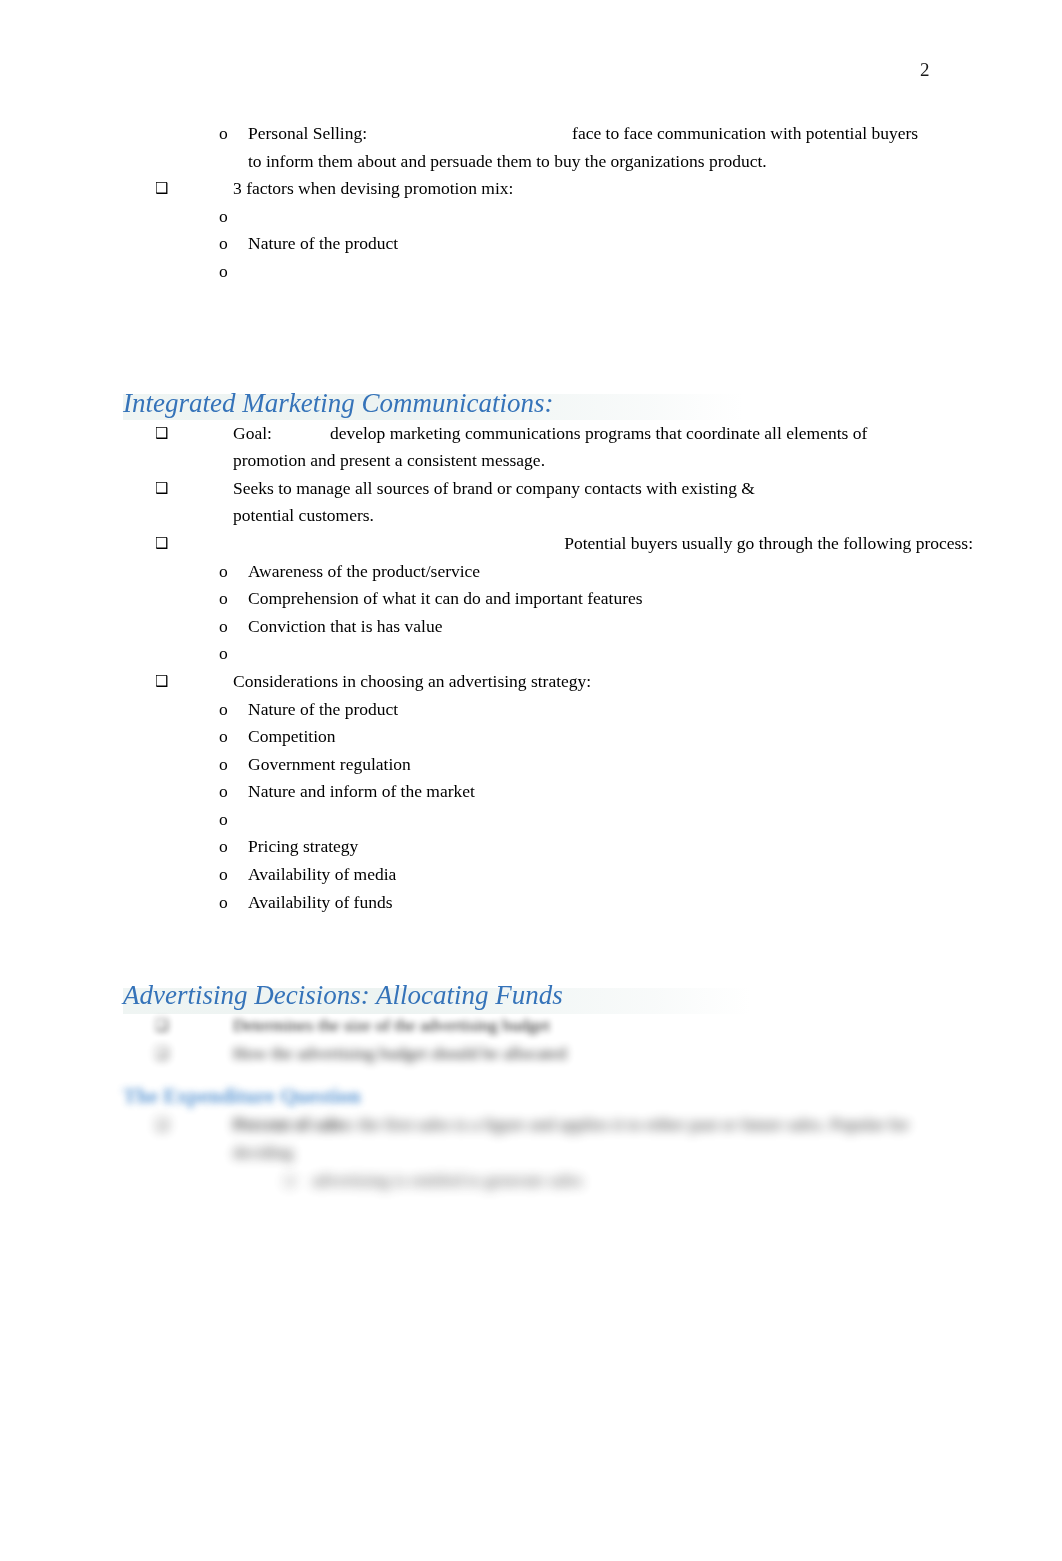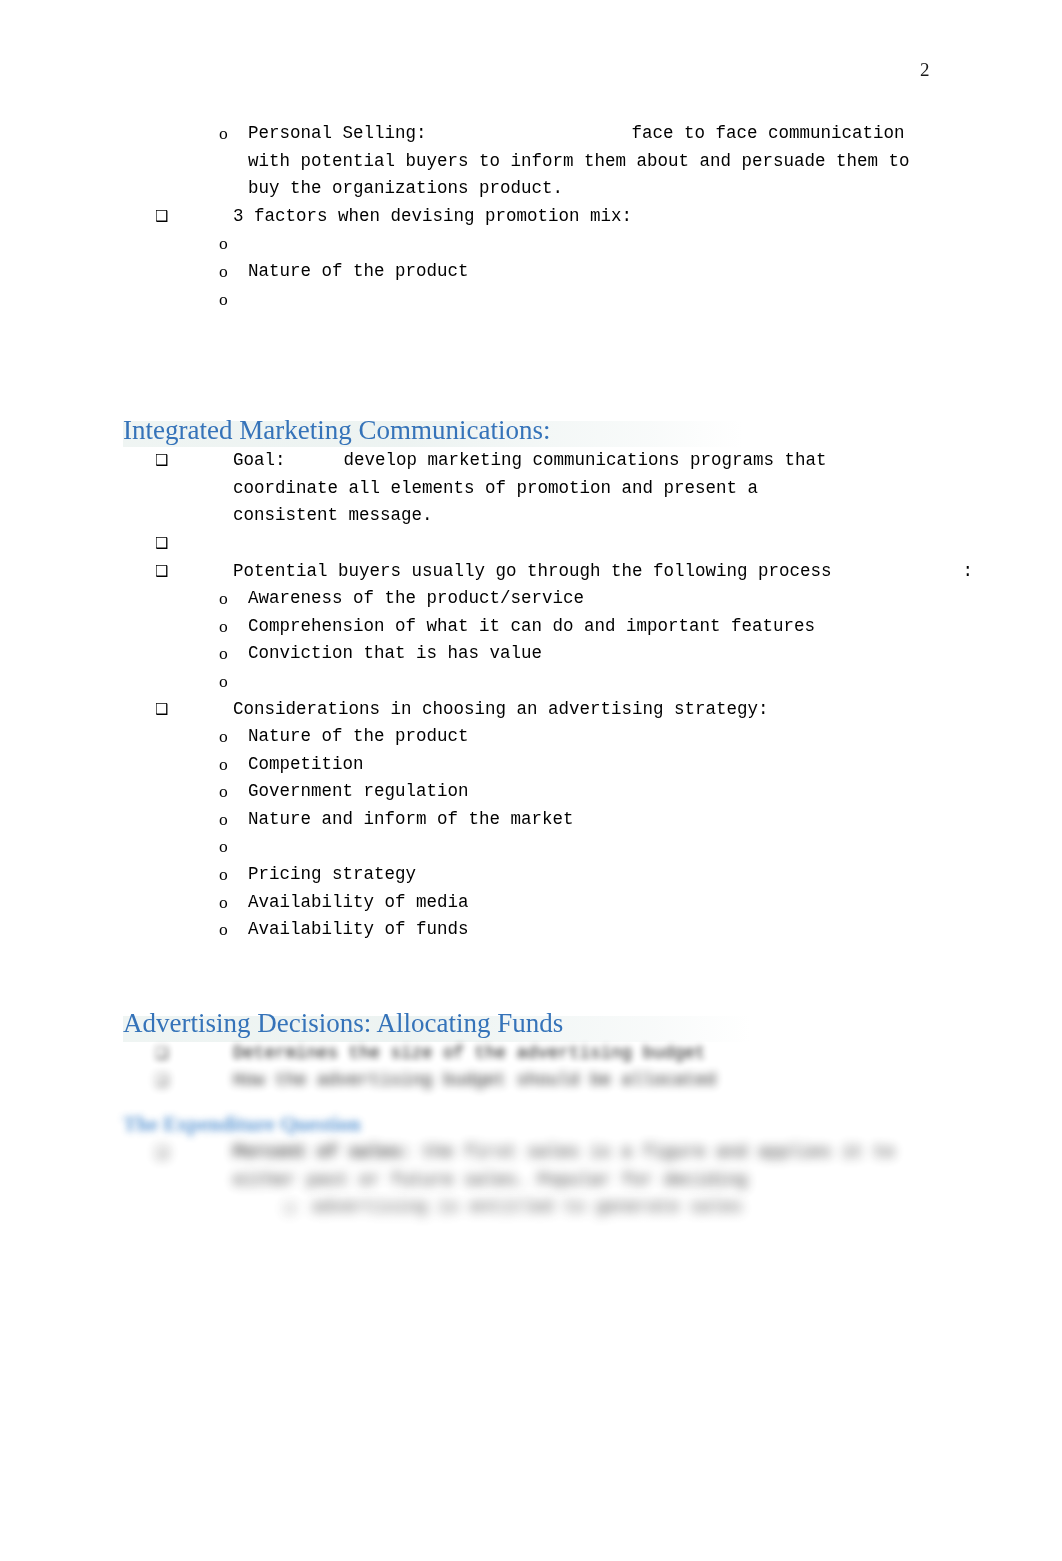--- a/index.html
+++ b/index.html
@@ -52,21 +52,20 @@
     line-height: 27.6px;
   }
   .row .marker {
     flex: 0 0 auto;
     text-align: left;
     color: #000;
   }
   .row .body {
     flex: 1 1 auto;
     min-width: 0;
-    font-family: Liberation Mono, monospace;
   }
 
   
   .lvl1 { padding-left: 155px; }
   .lvl1 > .marker {
     width: 31px;
     font-family: "DejaVu Sans", sans-serif;
     font-size: 15px;
     line-height: 27.6px;
   }
@@ -98,20 +97,21 @@
   
   .heading {
     position: relative;
     font-size: 27px;
     line-height: 34px;
     color: #3573b9;
     font-weight: normal;
     margin: 0;
     padding-left: 123px;
     white-space: nowrap;
+    font-style: italic;
   }
   .heading-band {
     position: absolute;
     left: 123px;
     height: 26px;
     background: linear-gradient(90deg,
         rgba(226,236,233,0.55) 0%,
         rgba(229,238,236,0.70) 45%,
         rgba(236,242,241,0.35) 85%,
         rgba(255,255,255,0) 100%);
@@ -193,25 +193,26 @@
       <h1 class="heading">Integrated Marketing Communications:</h1>
     </div>
 
     <div class="row lvl1">
       <span class="marker">❑</span>
       <span class="body"><span>Goal:</span><span class="tab"></span><span>develop marketing communications programs that coordinate all elements of promotion and present a consistent message.</span></span>
     </div>
 
     <div class="row lvl1">
       <span class="marker">❑</span>
-    </div>
-
-    <div class="row lvl1">
-      <span class="marker">❑</span>
-      <span class="body" style="max-width:740px; display:flex; justify-content:space-between;">
+      <span class="body" style="max-width:560px;">Seeks to manage all sources of brand or company contacts with existing &amp; potential customers.</span>
+    </div>
+
+    <div class="row lvl1">
+      <span class="marker">❑</span>
+      <span class="body" style="max-width:740px; display:flex; justify-content:flex-end;">
         <span>Potential buyers usually go through the following process</span>
         <span>:</span>
       </span>
     </div>
 
     <div class="row lvl2">
       <span class="marker">o</span>
       <span class="body">Awareness of the product/service</span>
     </div>
     <div class="row lvl2">

